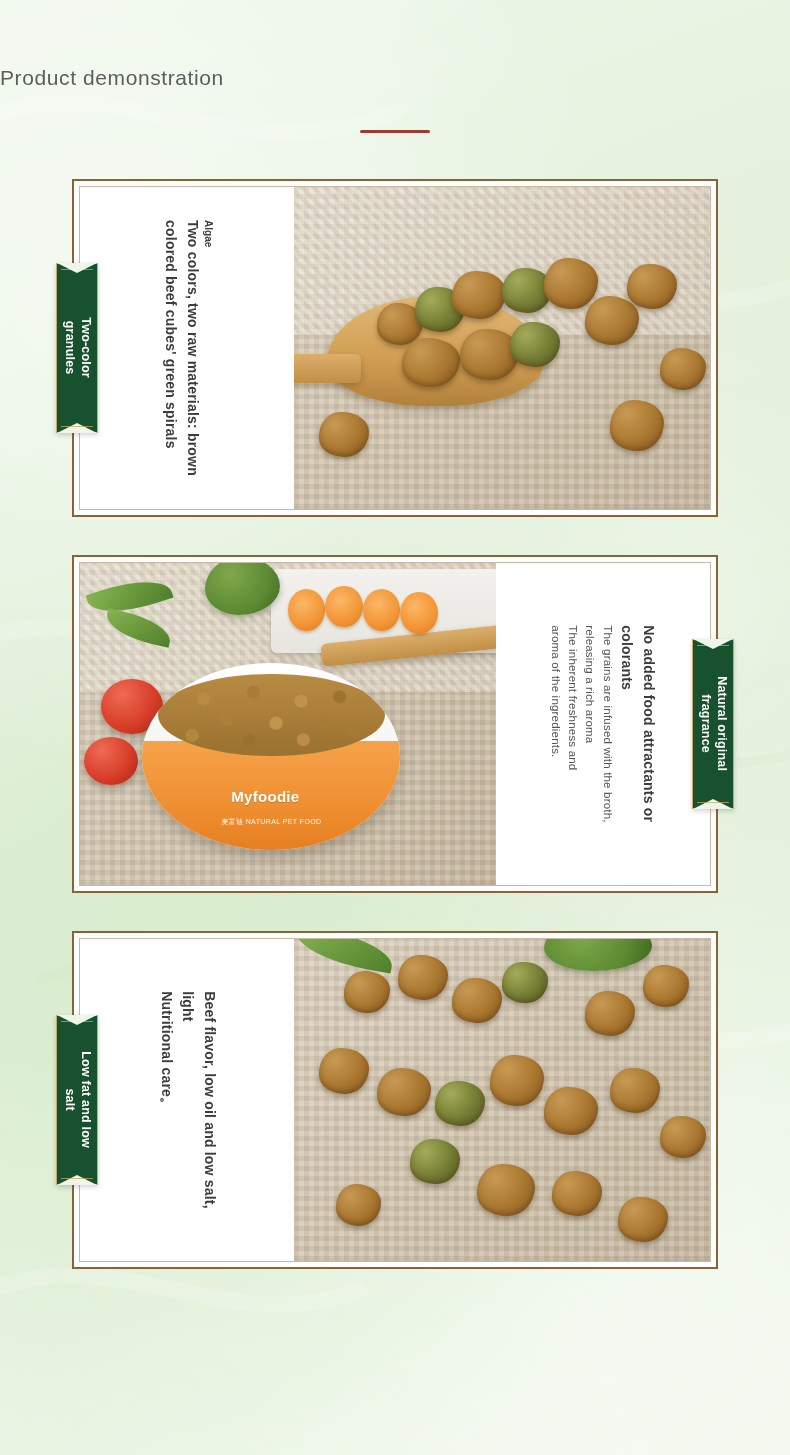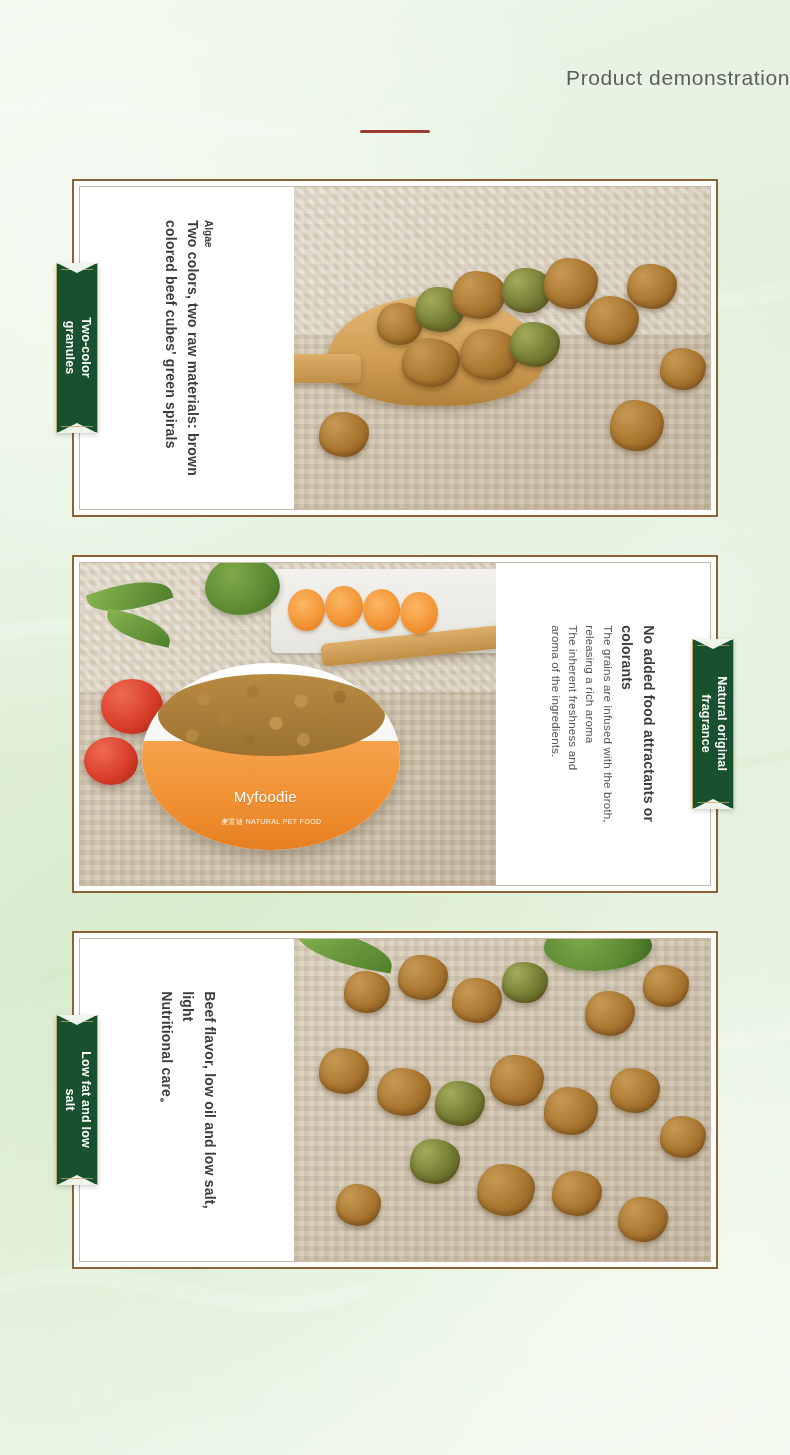--- a/index.html
+++ b/index.html
@@ -29,21 +29,21 @@
     position: absolute;
     inset: 0;
     opacity: .35;
     pointer-events: none;
   }
 
   
   .header {
     position: relative;
     padding-top: 66px;
-    text-align: right;
+    text-align: left;
   }
   .subtitle {
     font-size: 21px;
     letter-spacing: .6px;
     color: #5d5d5d;
     font-weight: 400;
   }
   .title {
     font-size: 55px;
     font-weight: 700;
@@ -241,21 +241,21 @@
     height: 58%;
     background: linear-gradient(180deg, #f6a24a 0%, #ef8f31 60%, #e57f21 100%);
   }
   .bowl-brand {
     position: absolute;
     left: 0; right: 12px;
     bottom: 24%;
     text-align: center;
     color: #fff;
     font-size: 15px;
-    font-weight: 400;
+    font-weight: 700;
     letter-spacing: .3px;
     text-shadow: 0 1px 1px rgba(0,0,0,.18);
   }
   .bowl-sub {
     position: absolute;
     left: 0; right: 0;
     bottom: 12%;
     text-align: center;
     color: #fff7ea;
     font-size: 7px;

